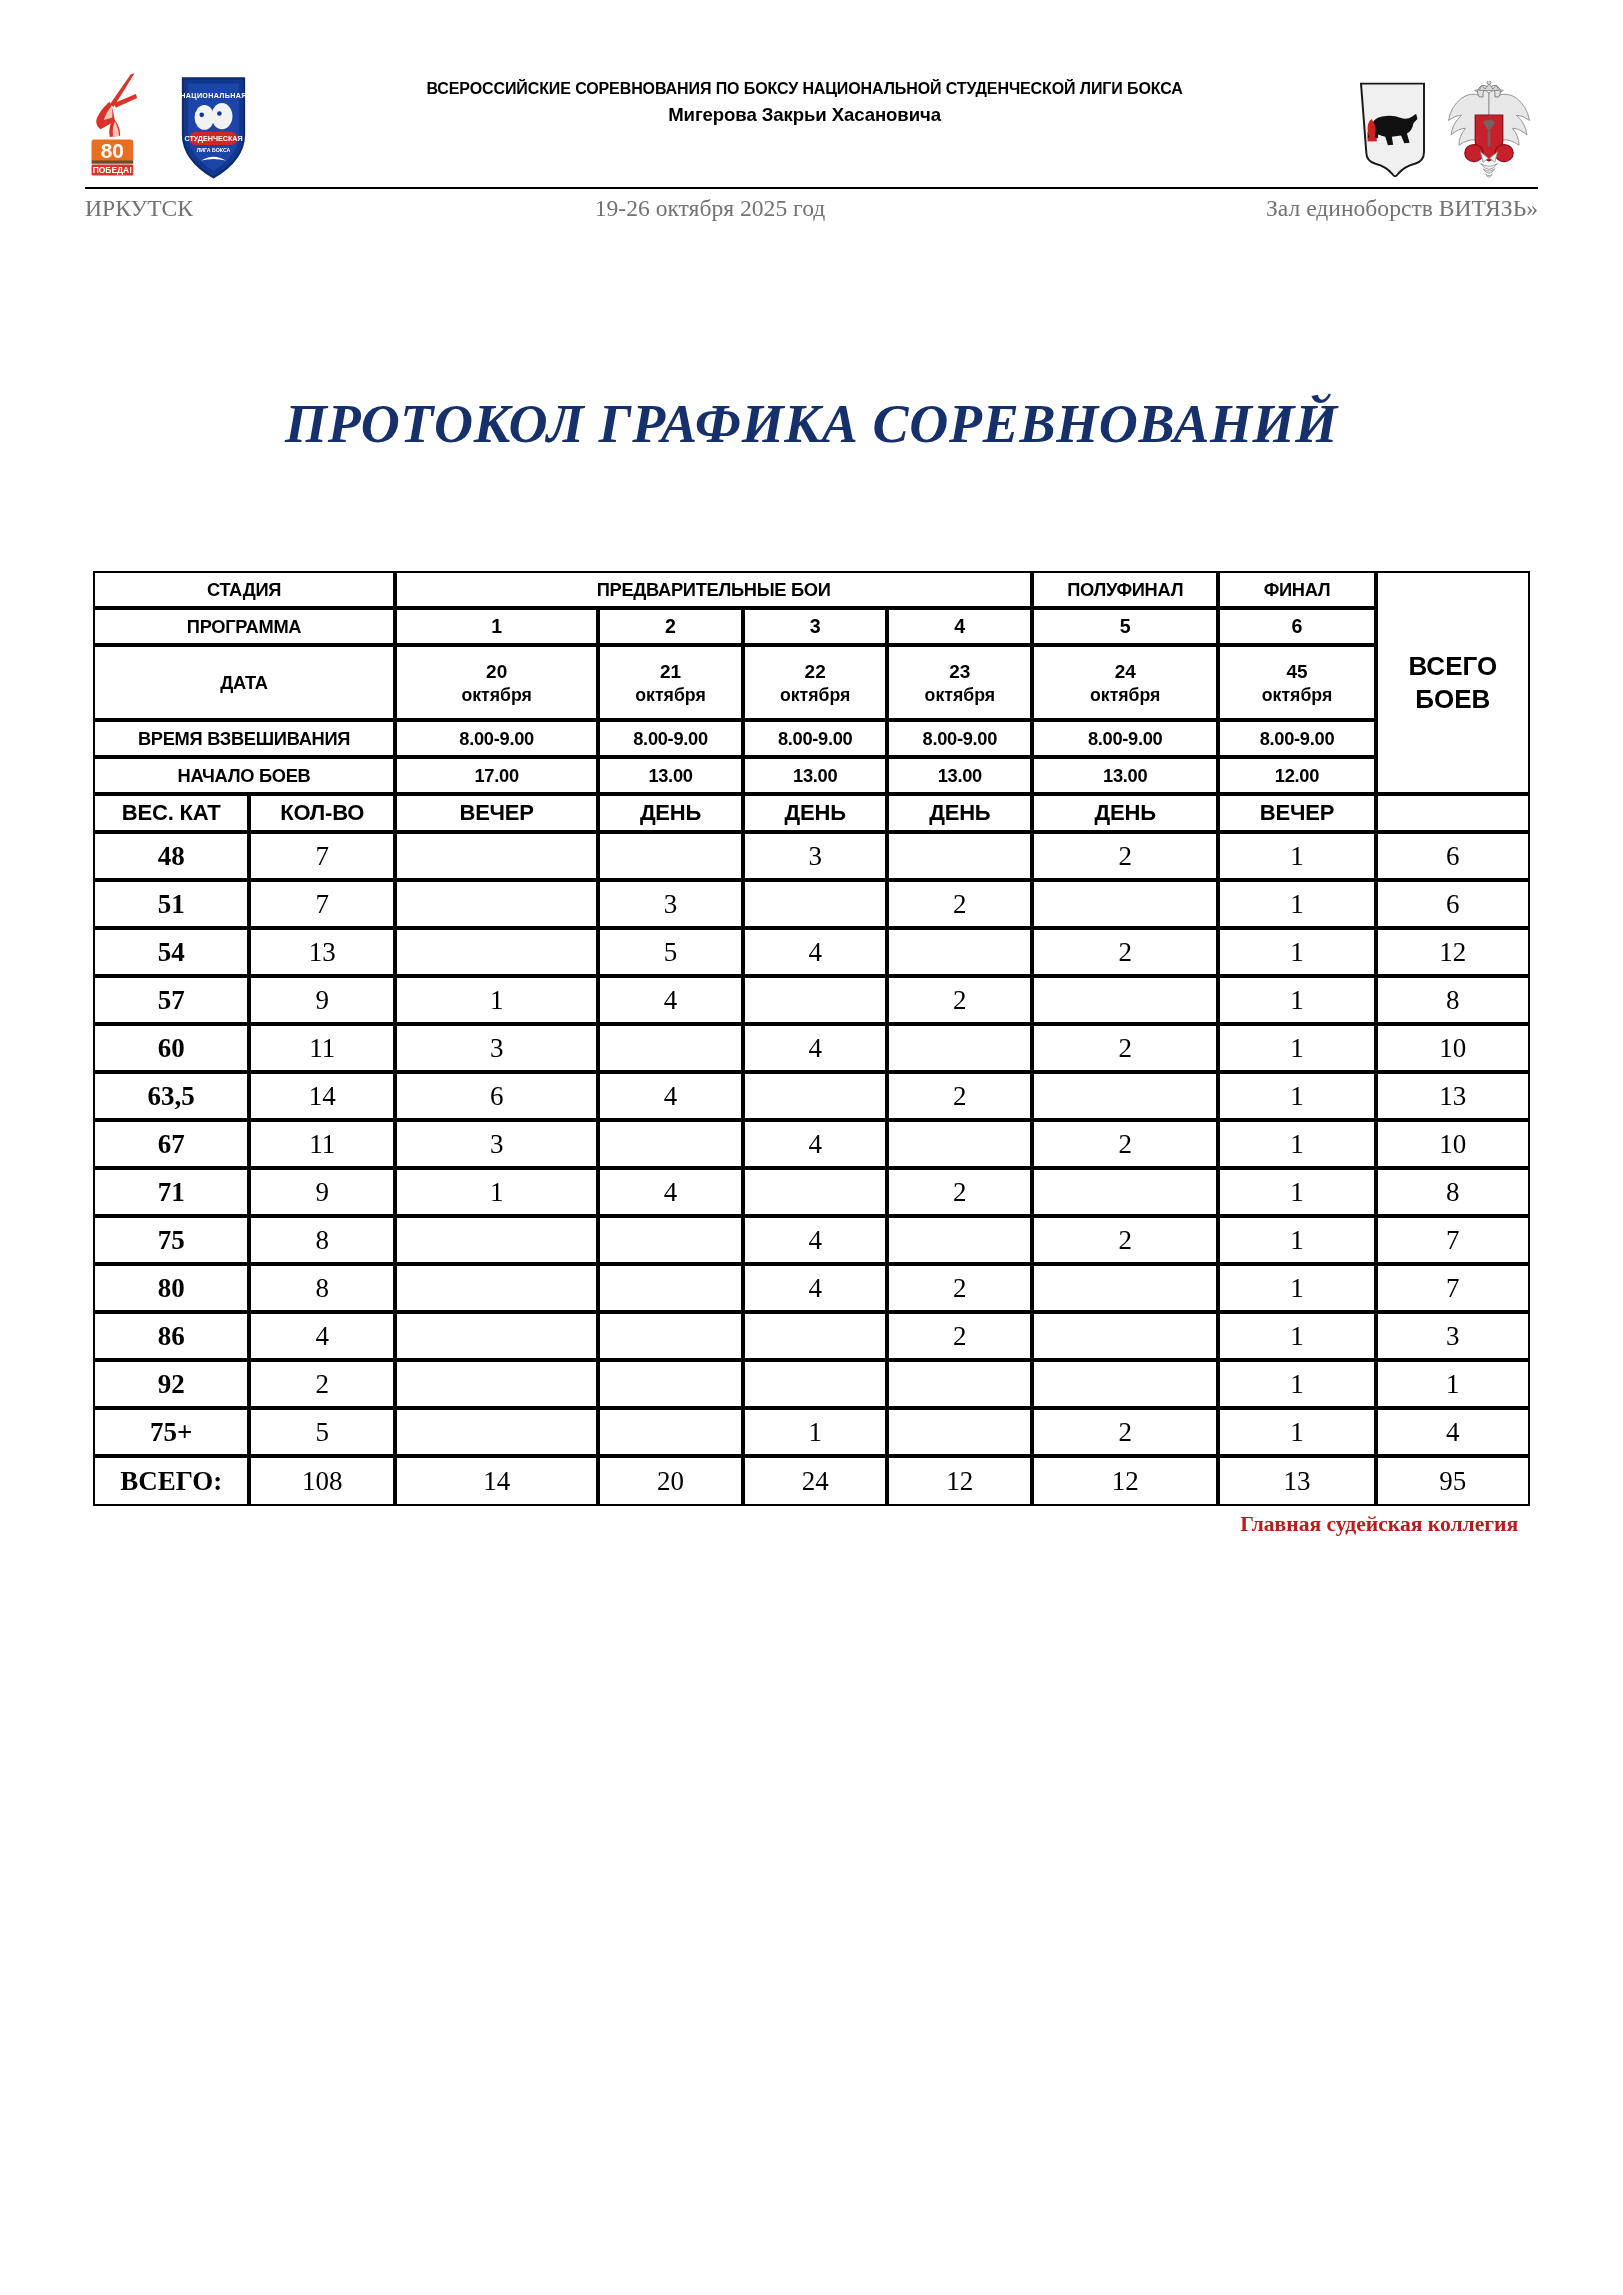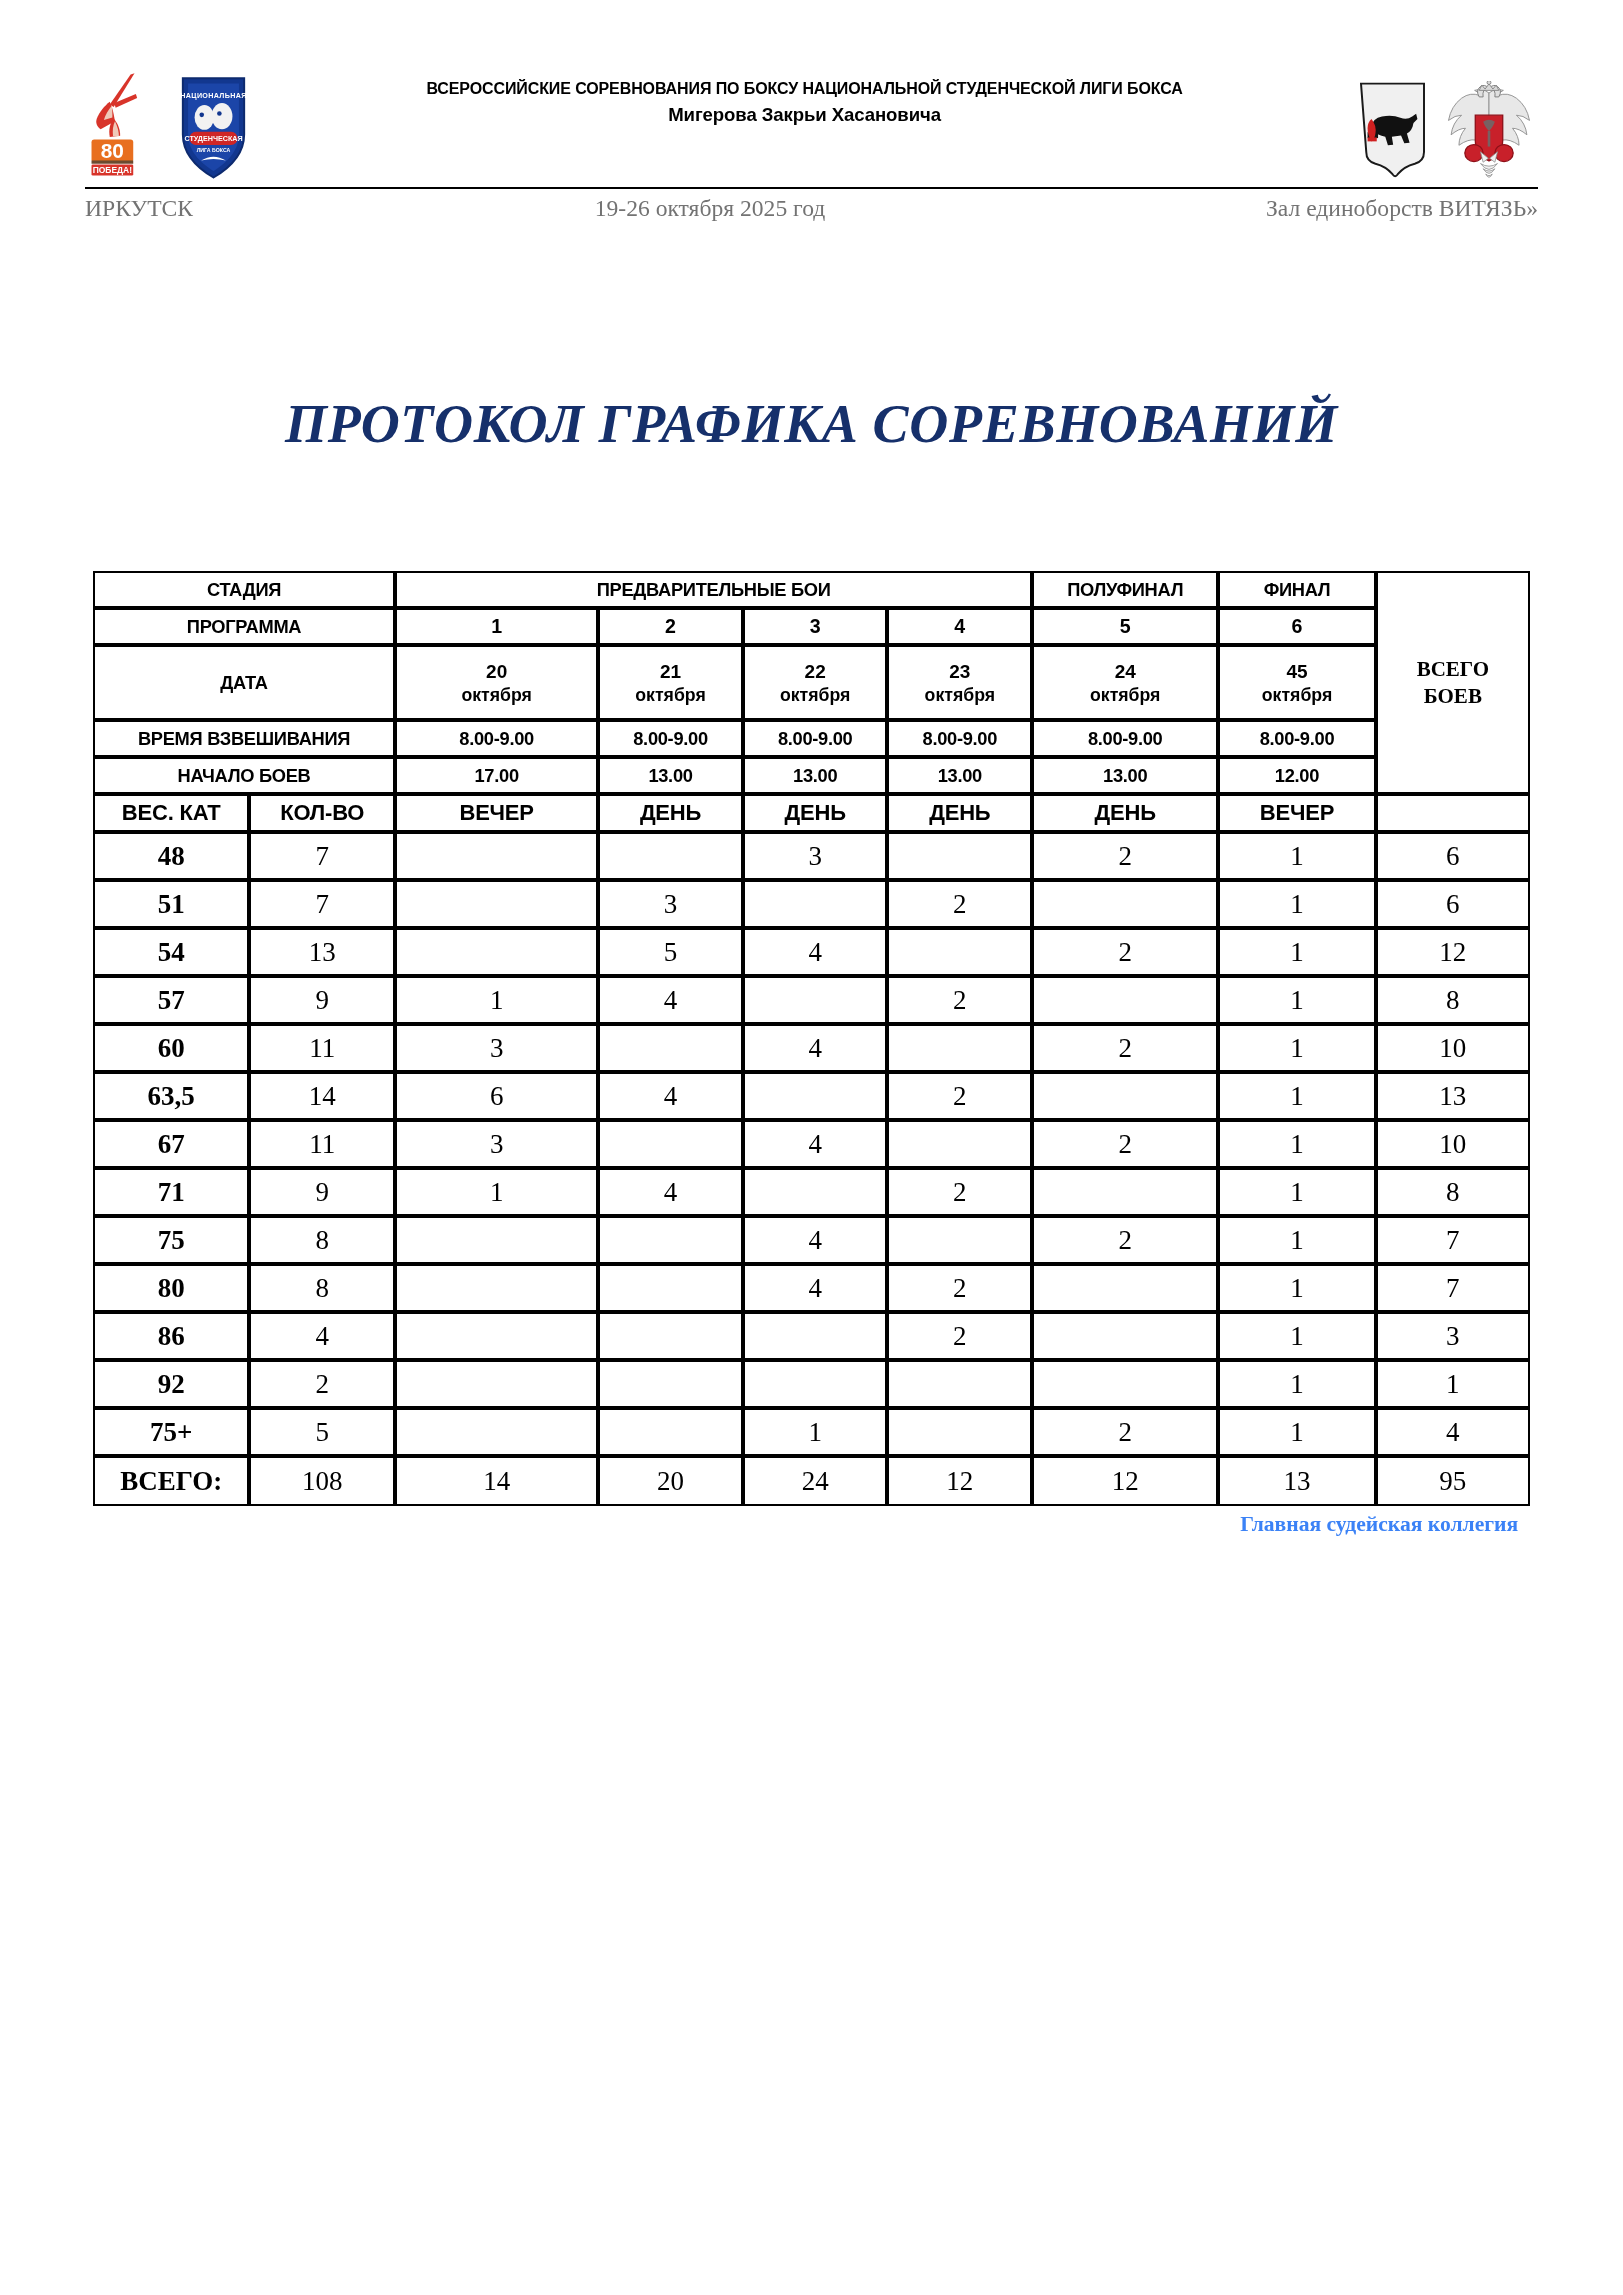--- a/index.html
+++ b/index.html
@@ -162,23 +162,23 @@
   }
   .hdr-sess {
     font-family: "Liberation Sans", sans-serif;
     font-weight: bold;
     font-size: 22px;
     height: 34px;
     letter-spacing: -0.2px;
   }
 
   .tot-head {
-    font-family: Liberation Serif, serif;
-    font-weight: bold;
-    font-size: 21px;
+    font-family: Liberation Sans, sans-serif;
+    font-weight: bold;
+    font-size: 26px;
     line-height: 1.28;
   }
   .tot-head span { display: block; }
 
   td.data-wk {
     font-family: "Liberation Serif", serif;
     font-weight: bold;
     font-size: 27px;
     height: 44px;
   }
@@ -199,21 +199,21 @@
     height: 46px;
   }
 
   .sig {
     width: 1437px;
     margin: 5.2px auto 0 auto;
     text-align: right;
     font-family: "Liberation Serif", serif;
     font-weight: bold;
     font-size: 21.6px;
-    color: #3b82f6;
+    color: #b91c1c;
     padding-right: 11.8px;
     box-sizing: border-box;
   }
 
   
   .logo-victory { width: 73px; height: 108px; display: block; }
   .logo-nsl     { width: 77px; height: 110px; display: block; }
   .logo-irkutsk { width: 71px; height: 105px; display: block; }
   .logo-minsport{ width: 98px; height: 105px; display: block; }
 </style>

